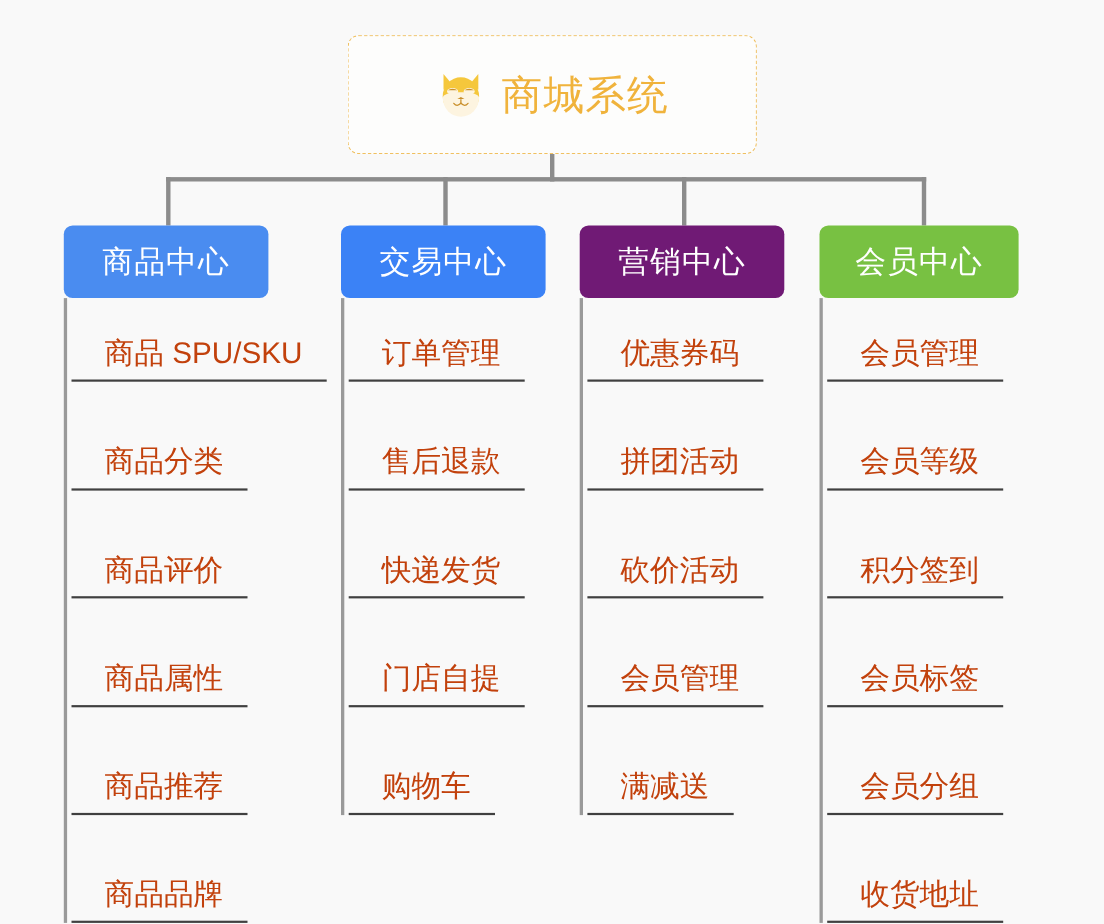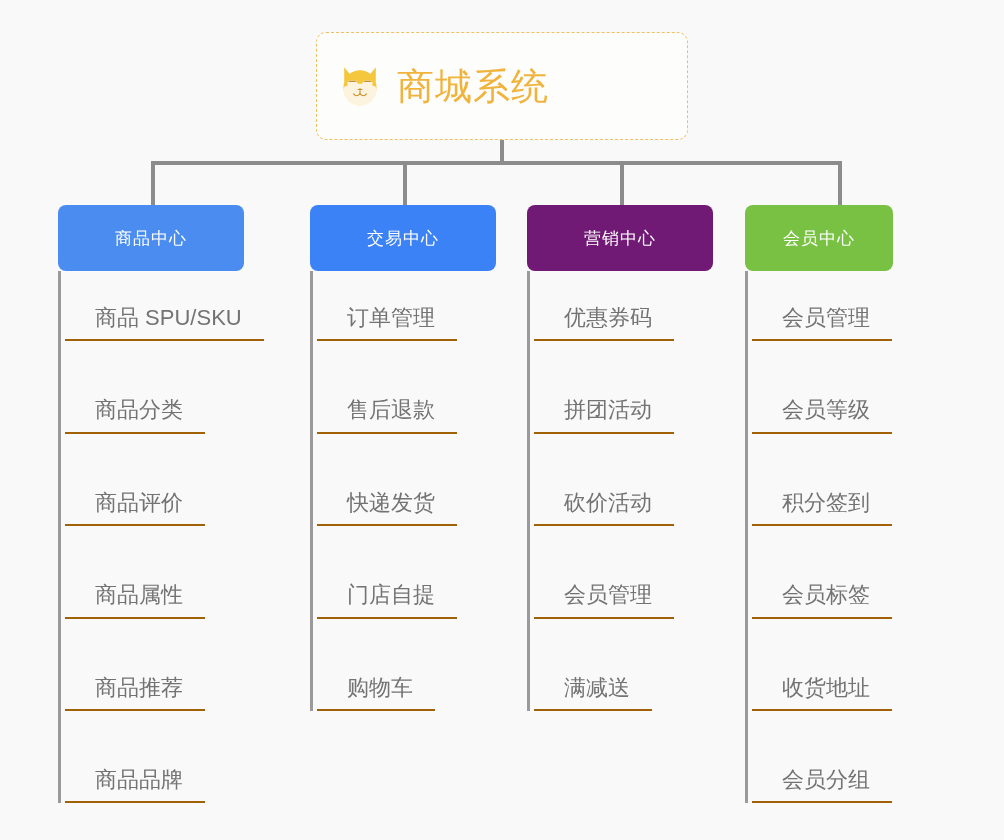--- a/index.html
+++ b/index.html
@@ -24,20 +24,21 @@
     position: absolute;
     left: 0;
     top: 32px;
     width: 1004px;
     display: flex;
     justify-content: center;
   }
   .root-node {
     display: flex;
     align-items: center;
+    justify-content: center;
     gap: 14px;
     width: 372px;
     height: 108px;
     background: #fdfdfc;
     border: 1px dashed #f0c060;
     border-radius: 10px;
     padding: 0 20px;
   }
   .root-icon {
     width: 46px;
@@ -72,21 +73,21 @@
     position: absolute;
     top: 0;
   }
   .cat-header {
     display: flex;
     align-items: center;
     justify-content: center;
     height: 66px;
     border-radius: 8px;
     color: #ffffff;
-    font-size: 17px;
+    font-size: 28px;
     letter-spacing: 1px;
     white-space: nowrap;
     padding: 0 18px;
   }
 
   .leaf-list {
     position: relative;
     margin-top: 0;
     padding-top: 14px;
     padding-left: 4px;
@@ -94,23 +95,23 @@
   }
   .leaf-item {
     display: block;
     position: relative;
     margin: 0;
     padding: 0 0 0 30px;
   }
   .leaf-inner {
     display: inline-block;
     padding: 20px 22px 8px 10px;
-    border-bottom: 2px solid #a16207;
-    font-size: 22px;
-    color: #737373;
+    border-bottom: 2px solid #404040;
+    font-size: 27px;
+    color: #c2410c;
     line-height: 1.2;
     white-space: nowrap;
     margin-left: -30px;
     padding-left: 30px;
   }
   .leaf-item + .leaf-item .leaf-inner { padding-top: 56px; }
 
   
   .col-0 { left: 58px;  width: 250px; }
   .col-1 { left: 310px; width: 230px; }
@@ -183,27 +184,27 @@
         </div>
         <div class="leaf-list">
           <div class="leaf-item"><div class="leaf-inner">优惠券码</div></div>
           <div class="leaf-item"><div class="leaf-inner">拼团活动</div></div>
           <div class="leaf-item"><div class="leaf-inner">砍价活动</div></div>
           <div class="leaf-item"><div class="leaf-inner">会员管理</div></div>
           <div class="leaf-item"><div class="leaf-inner">满减送</div></div>
         </div>
       </div>
       <div class="column col-3">
-        <div class="cat-header" style="background: rgb(120, 193, 66); width: 148px;">
+        <div class="cat-header" style="background: rgb(120, 193, 66); width: 181px;">
           <span>会员中心</span>
         </div>
         <div class="leaf-list">
           <div class="leaf-item"><div class="leaf-inner">会员管理</div></div>
           <div class="leaf-item"><div class="leaf-inner">会员等级</div></div>
           <div class="leaf-item"><div class="leaf-inner">积分签到</div></div>
           <div class="leaf-item"><div class="leaf-inner">会员标签</div></div>
+          <div class="leaf-item"><div class="leaf-inner">会员分组</div></div>
           <div class="leaf-item"><div class="leaf-inner">收货地址</div></div>
-          <div class="leaf-item"><div class="leaf-inner">会员分组</div></div>
         </div>
       </div>
     </div>
 
 </div>
 
 </body></html>

